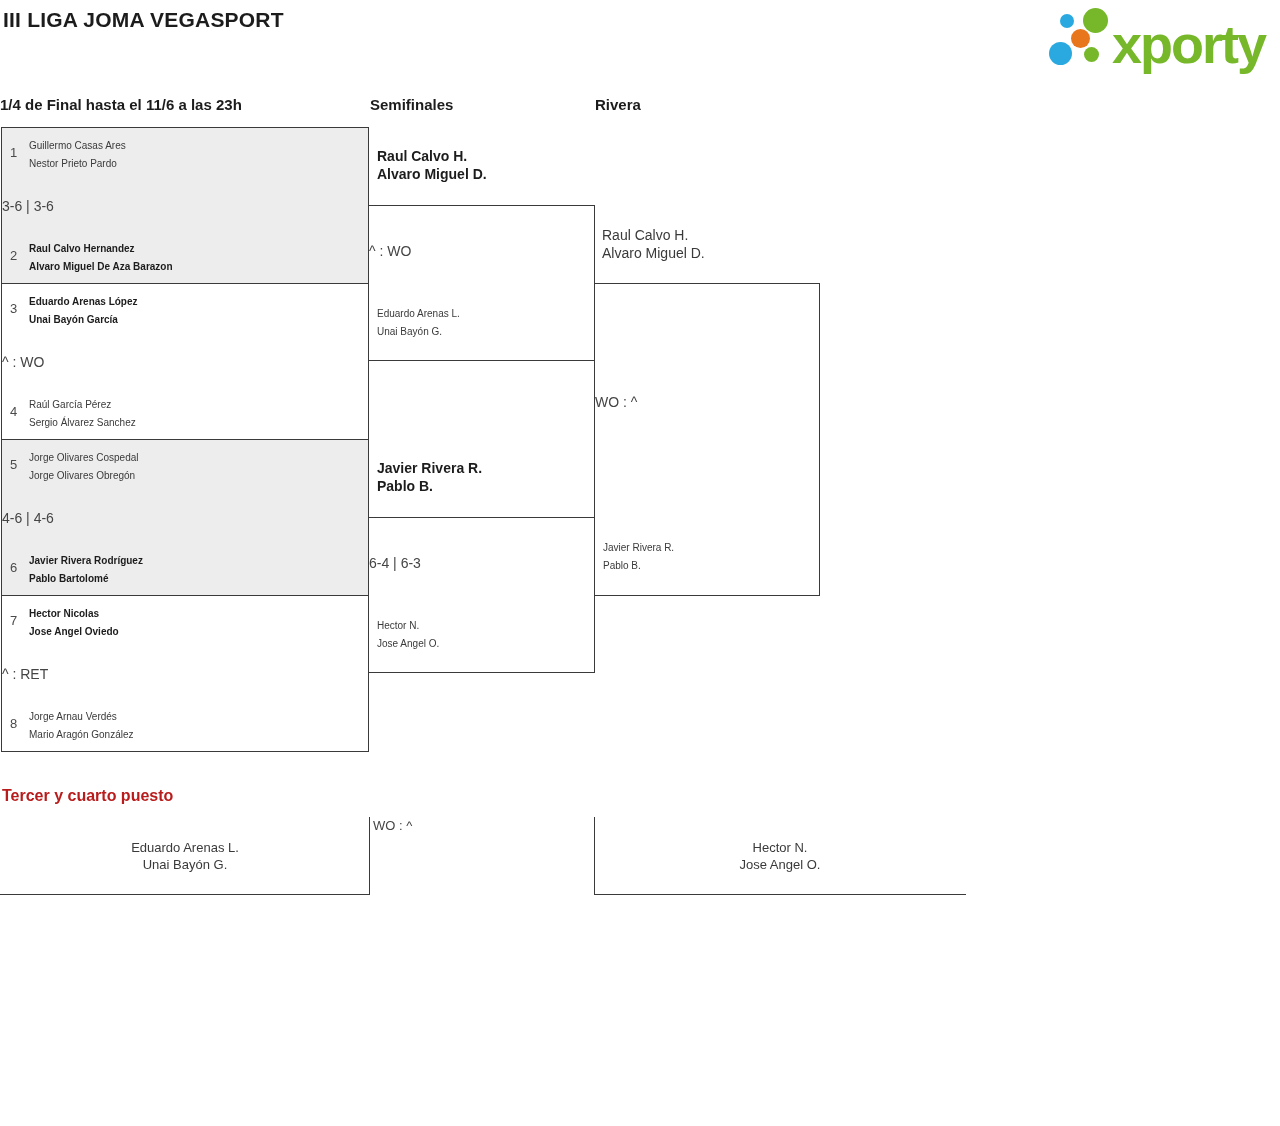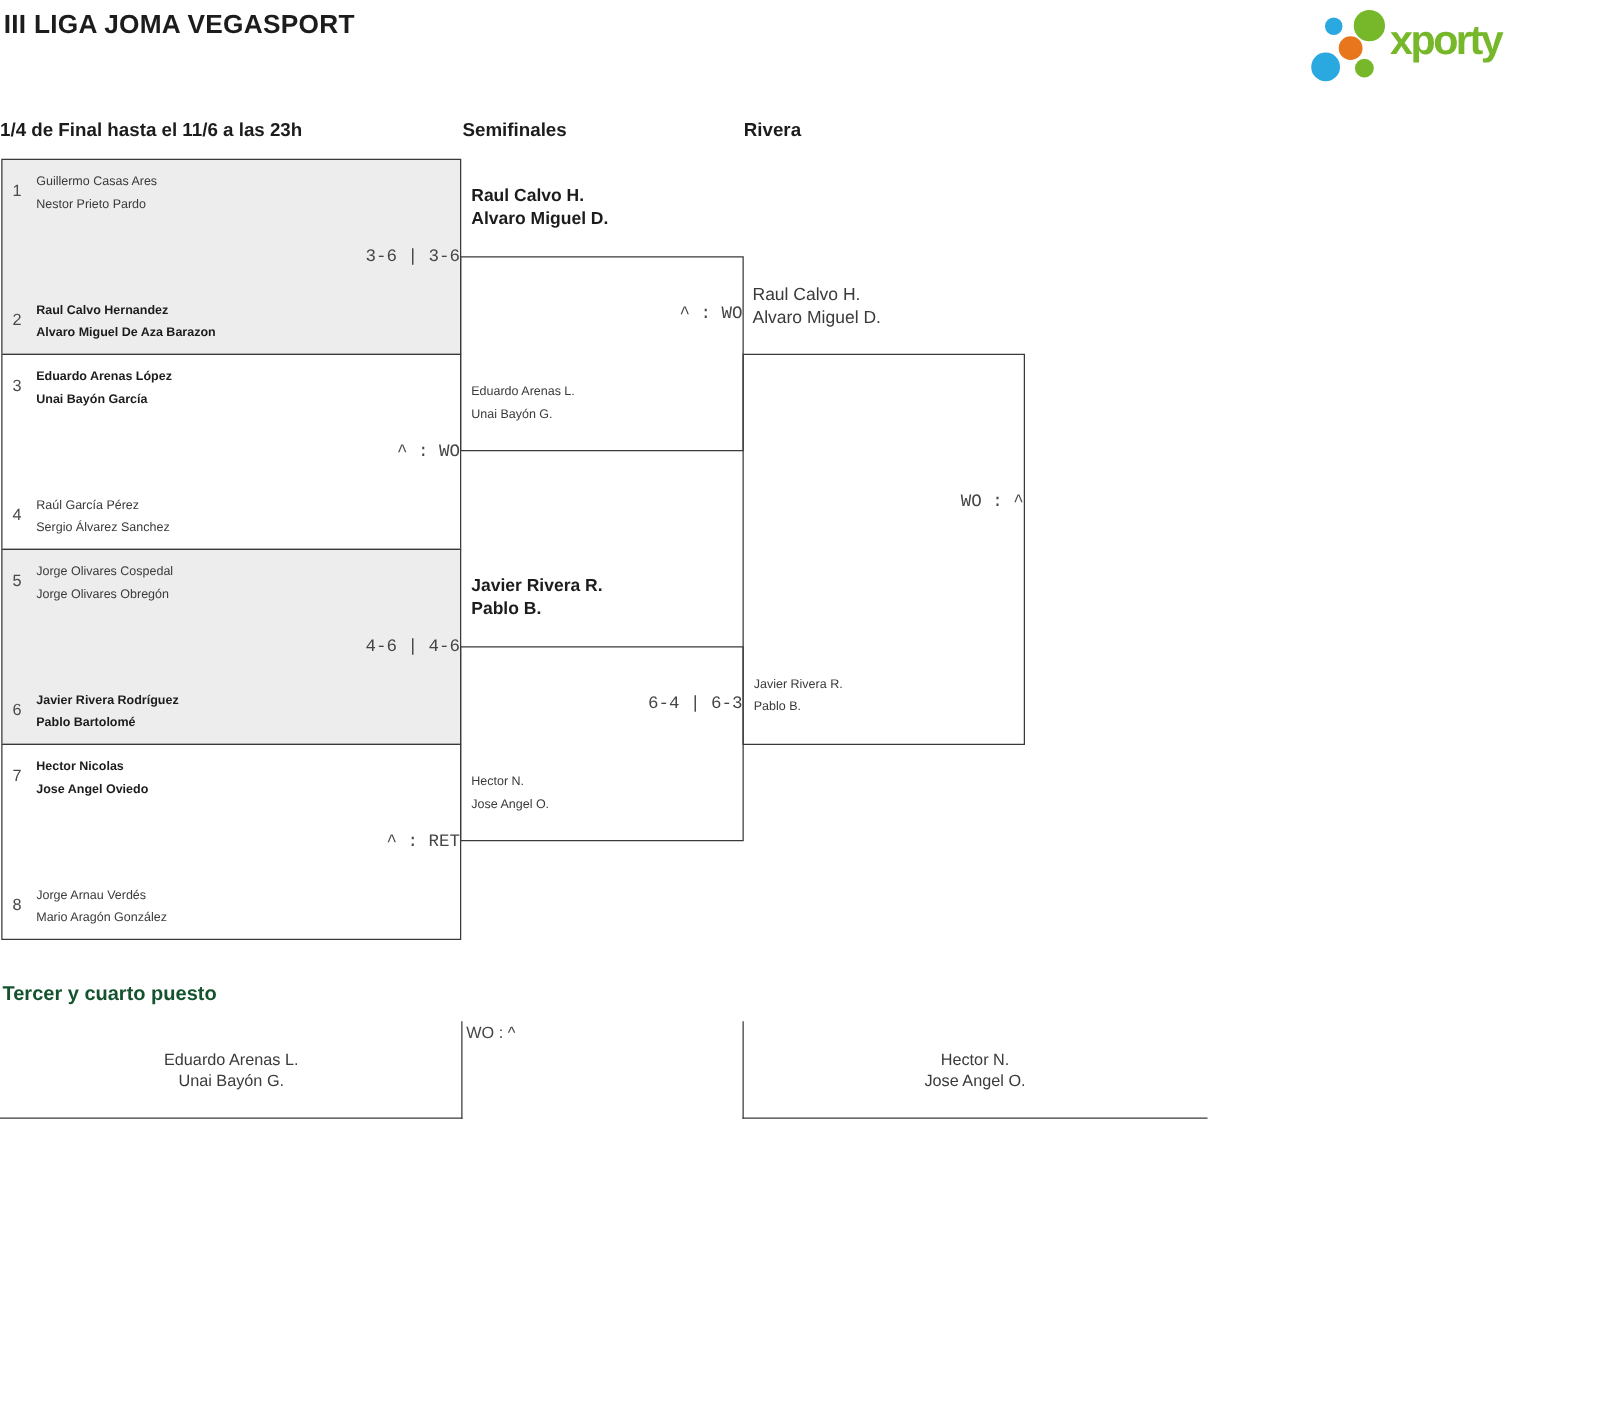--- a/index.html
+++ b/index.html
@@ -8,53 +8,53 @@
     width:1280px; height:1126px; position:relative; overflow:hidden;
     font-family:"Liberation Sans", sans-serif; color:#3a3a3a;
   }
   .abs { position:absolute; }
 
   
   .page-title { left:3px; top:3px; font-size:21px; line-height:33px; font-weight:700; color:#1c1c1c; letter-spacing:0.2px; }
 
   
   .logo-dot { position:absolute; border-radius:50%; }
-  .logo-word { position:absolute; left:1112px; top:13px; font-size:33px; font-weight:800; letter-spacing:-2px; }
+  .logo-word { position:absolute; left:1112px; top:13px; font-size:54px; font-weight:800; letter-spacing:-2px; }
 
   
   .round-header { top:96px; font-size:15px; font-weight:700; color:#1c1c1c; text-align:left; }
 
   
   .qbox { left:1px; width:368px; height:157px; border:1px solid #3a3a3a; }
   .qbox.gray { background:#ededed; }
   .qbox.white { background:#ffffff; }
   .seed { position:absolute; left:8px; font-size:13px; color:#4a4a4a; }
   .seed.top { top:17px; }
   .seed.bottom { top:120px; }
   .team { position:absolute; font-size:10px; line-height:18px; color:#3a3a3a; }
   .team.winner { font-weight:700; color:#1c1c1c; }
   .qbox .team.t-top { left:27px; top:9px; }
   .qbox .team.t-bottom { left:27px; top:112px; }
-  .score { position:absolute; width:100%; left:0; text-align:right; font-size:14px; color:#454545;font-family:Liberation Mono, monospace; }
+  .score { position:absolute; width:100%; left:0; text-align:left; font-size:14px; color:#454545; }
   .qbox .score { top:70px; }
 
   
   .sfbox { left:368px; width:227px; height:156px; border:1px solid #3a3a3a; background:transparent; }
   .sfbox .score { top:37px; }
   .sfbox .team.t-bottom { left:8px; top:99px; }
   .sf-label { left:377px; font-size:14px; line-height:18px; }
 
   
   .fbox { left:594px; top:283px; width:226px; height:313px; border:1px solid #3a3a3a; }
   .fbox .score { top:110px; }
   .fbox .team.t-bottom { left:8px; top:255px; }
   .final-label { left:602px; top:226px; font-size:14px; line-height:18px; }
 
   
-  .third-heading { left:2px; top:787px; font-size:16px; font-weight:700; color:#14532d; }
+  .third-heading { left:2px; top:787px; font-size:16px; font-weight:700; color:#b91c1c; }
   .third-team { top:839px; width:370px; text-align:center; font-size:13px; line-height:17px; color:#3a3a3a; }
   .third-score { left:373px; top:818px; font-size:13px; color:#454545; }
   .bline { background:#3a3a3a; }
 </style>
 </head>
 <body>
 
 <div class="abs page-title">
   <div>III LIGA JOMA VEGASPORT</div>
 </div>

